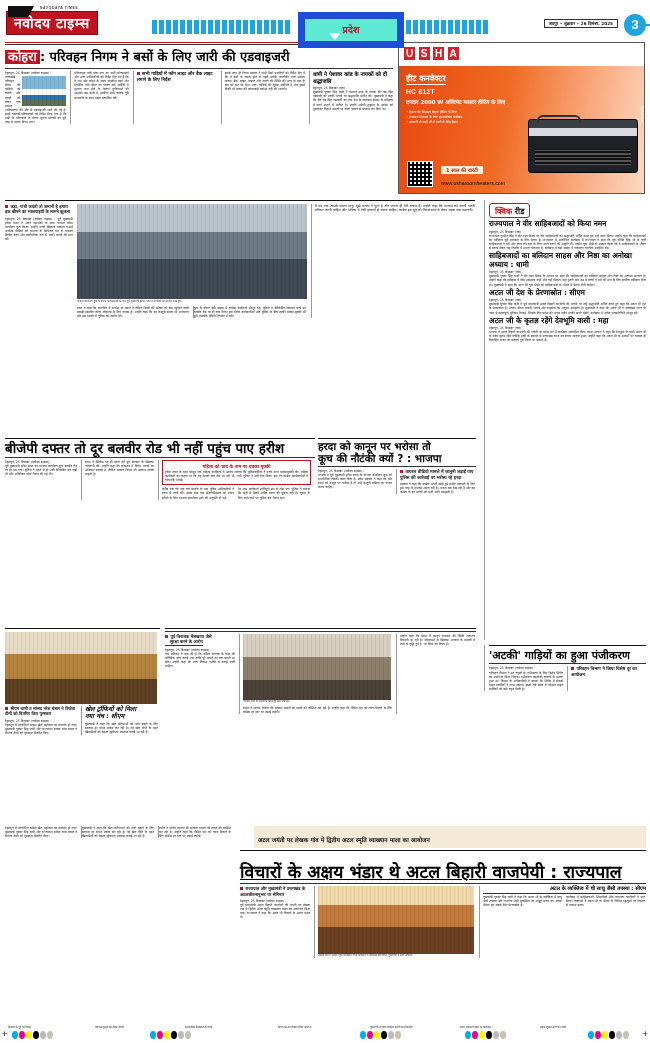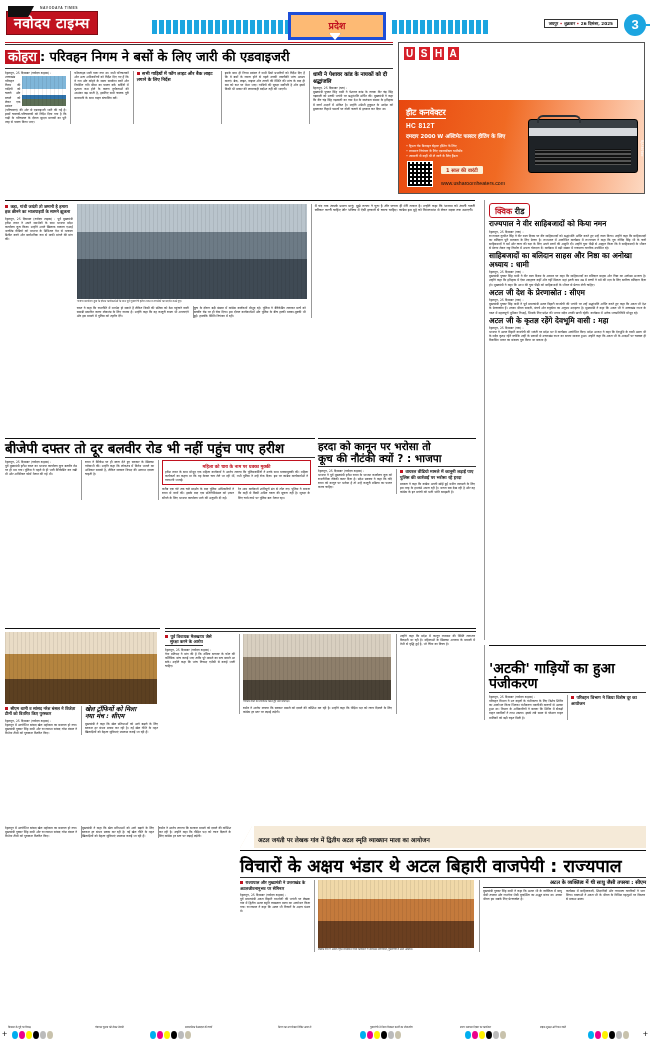--- a/index.html
+++ b/index.html
@@ -20,22 +20,22 @@
             margin:0 0 1px 34px;font-family:"Liberation Sans",sans-serif;}
   .logo-flag{position:absolute;left:2px;top:0;width:26px;height:11px;background:#111;
              clip-path:polygon(0 0,100% 0,78% 100%,0 100%);}
   .logo-box{display:inline-block;background:#c1121f;color:#fff;font-size:14px;
             font-weight:bold;padding:1px 7px 2px 7px;border:1px solid #7e0b14;
             font-family:"DejaVu Sans",sans-serif;letter-spacing:.5px;}
   .bars{position:absolute;top:20px;height:14px;display:flex;gap:2px;}
   .bars span{display:block;width:5px;height:14px;background:#1ca5e0;}
   .bars.left{left:152px;}
   .bars.right{left:392px;}
-  .section-tab{position:absolute;left:288px;top:12px;width:92px;height:22px;
-               border:3px solid #1d4ed8;background:#fdba74;text-align:center;z-index:4;}
+  .section-tab{position:absolute;left:298px;top:12px;width:92px;height:22px;
+               border:7px solid #1d4ed8;background:#5eead4;text-align:center;z-index:4;}
   .section-tab .lbl{color:#c1121f;font-weight:bold;font-size:9.5px;line-height:22px;
                font-family:"DejaVu Sans",sans-serif;}
   .tab-notch{position:absolute;left:329px;top:33px;width:10px;height:7px;background:#fff;
              border-left:1px solid #999;border-right:1px solid #999;
              clip-path:polygon(0 0,100% 0,50% 100%);z-index:5;}
   .dateline{position:absolute;right:32px;top:19px;border:1px solid #333;background:#fff;
             padding:1px 4px;font-size:4.2px;font-weight:bold;white-space:nowrap;z-index:4;
             font-family:"DejaVu Sans",sans-serif;}
   .dateline .dot{color:#c1121f;}
   .pageno{position:absolute;right:4px;top:14px;width:22px;height:22px;border-radius:50%;
@@ -69,21 +69,21 @@
   .ph.grain:after{content:"";position:absolute;inset:0;
      background:repeating-linear-gradient(90deg,rgba(0,0,0,.07) 0 1px,transparent 1px 4px);}
 
   
   .ad{position:absolute;border:.7px solid #555;background:#fff;box-sizing:border-box;}
   .usha-logo{display:flex;gap:1.5px;margin:3px 0 0 4px;}
   .usha-logo span{background:#d6202a;color:#fff;font-weight:bold;font-size:10px;
        width:11px;height:13px;line-height:13px;text-align:center;border:.6px solid #fff;
        font-family:"Liberation Sans",sans-serif;}
   .ad-grad{position:absolute;left:0;right:0;top:23px;bottom:0;
-       background:linear-gradient(100deg,#e8480f 0%,#f06a23 42%,#f9a477 72%,#fdd9c2 100%);margin-top:34px;}
+       background:linear-gradient(100deg,#e8480f 0%,#f06a23 42%,#f9a477 72%,#fdd9c2 100%);}
   .ad h3{margin:0;color:#fff;font-size:8px;font-family:"DejaVu Sans",sans-serif;}
   .ad .model{color:#fff;font-weight:bold;font-size:6.5px;letter-spacing:.4px;
        font-family:"Liberation Sans",sans-serif;}
   .ad .tag{color:#fff;font-size:5.4px;font-weight:bold;font-family:"DejaVu Sans",sans-serif;}
   .ad .feat{color:#fff;font-size:3.3px;line-height:5px;font-family:"DejaVu Sans",sans-serif;}
   .ad .warr{background:#fdf0d8;color:#b02b16;font-weight:bold;font-size:5px;
        padding:1px 5px;display:inline-block;border-radius:1px;font-family:"DejaVu Sans",sans-serif;}
   .ad .url{color:#111;font-size:5.2px;font-family:"Liberation Sans",sans-serif;}
   .qr{width:24px;height:24px;background:
       repeating-linear-gradient(90deg,#000 0 2px,#fff 2px 4px),
@@ -387,21 +387,21 @@
         <div class="body-text" style="margin-left:3px;margin-top:2px;">राठौर ने आरोप लगाया कि सरकार मामले को दबाने की कोशिश कर रही है। उन्होंने कहा कि पीड़ित पक्ष को न्याय दिलाने के लिए कांग्रेस हर स्तर पर लड़ाई लड़ेगी।</div>
       </div>
       <div style="width:78px;" class="colrule">
         <div class="body-text" style="padding-left:3px;">उन्होंने कहा कि प्रदेश में कानून व्यवस्था की स्थिति लगातार बिगड़ती जा रही है। महिलाओं के खिलाफ अपराध के मामलों में तेजी से वृद्धि हुई है, जो चिंता का विषय है।</div>
       </div>
     </div>
   </div>
 
   <div style="position:absolute;left:484px;top:645px;width:162px;border-left:.6px solid #999;padding-left:4px;box-sizing:border-box;">
     <div class="rule-blk"></div>
-    <div class="hl" style="font-size:14px;margin-top:15px;">'अटकी' गाड़ियों का हुआ पंजीकरण</div>
+    <div class="hl" style="font-size:11px;margin-top:4px;">'अटकी' गाड़ियों का हुआ पंजीकरण</div>
     <div class="rule-thin" style="margin-top:2px;"></div>
     <div style="display:flex;gap:4px;margin-top:2px;">
       <div style="width:74px;">
         <div class="body-text">देहरादून, 25 दिसम्बर (नवोदय टाइम्स) :</div>
         <div class="body-text">परिवहन विभाग ने उन वाहनों के पंजीकरण के लिए विशेष शिविर का आयोजन किया जिनका पंजीकरण तकनीकी कारणों से अटका हुआ था। विभाग के अधिकारियों ने बताया कि शिविर में सैकड़ों वाहन स्वामियों ने लाभ उठाया। इससे लंबे समय से परेशान वाहन मालिकों को बड़ी राहत मिली है।</div>
       </div>
       <div style="width:74px;" class="colrule">
         <div class="bullet" style="padding-left:3px;font-size:4.4px;line-height:5.6px;">
           <span class="sq"></span><span>परिवहन विभाग</span>
           <span>ने किया विशेष दूर</span>
@@ -410,21 +410,21 @@
       </div>
     </div>
   </div>
 
   <div style="position:absolute;left:240px;top:826px;width:406px;">
     <div style="background:#f5ead8;border-left:14px solid #fff;padding:2px 4px;
                 clip-path:polygon(3% 0,100% 0,100% 100%,0 100%);">
       <span style="font-size:6px;font-weight:bold;font-family:'DejaVu Sans',sans-serif;">अटल जयंती पर लेखक गांव में द्वितीय अटल स्मृति व्याख्यान माला का आयोजन</span>
     </div>
     <div class="rule-blk" style="margin-top:2px;"></div>
-    <div class="hl" style="font-size:17.5px;margin-top:6px;">विचारों के अक्षय भंडार थे अटल बिहारी वाजपेयी : राज्यपाल</div>
+    <div class="hl" style="font-size:17.5px;margin-top:12px;text-decoration:underline;">विचारों के अक्षय भंडार थे अटल बिहारी वाजपेयी : राज्यपाल</div>
     <div class="rule-thin" style="margin-top:2px;"></div>
     <div style="display:flex;gap:4px;margin-top:2px;">
       <div style="width:70px;">
         <div class="bullet" style="font-size:4.2px;line-height:5.4px;">
           <span class="sq"></span><span>राज्यपाल और मुख्यमंत्री ने</span>
           <span>उत्तराखंड के अटलजीवनानुभव</span>
           <span>पर सेमिनार</span>
         </div>
         <div class="body-text" style="margin-top:2px;">देहरादून, 25 दिसम्बर (नवोदय टाइम्स) :</div>
         <div class="body-text">पूर्व प्रधानमंत्री अटल बिहारी वाजपेयी की जयंती पर लेखक गांव में द्वितीय अटल स्मृति व्याख्यान माला का आयोजन किया गया। राज्यपाल ने कहा कि अटल जी विचारों के अक्षय भंडार थे।</div>

